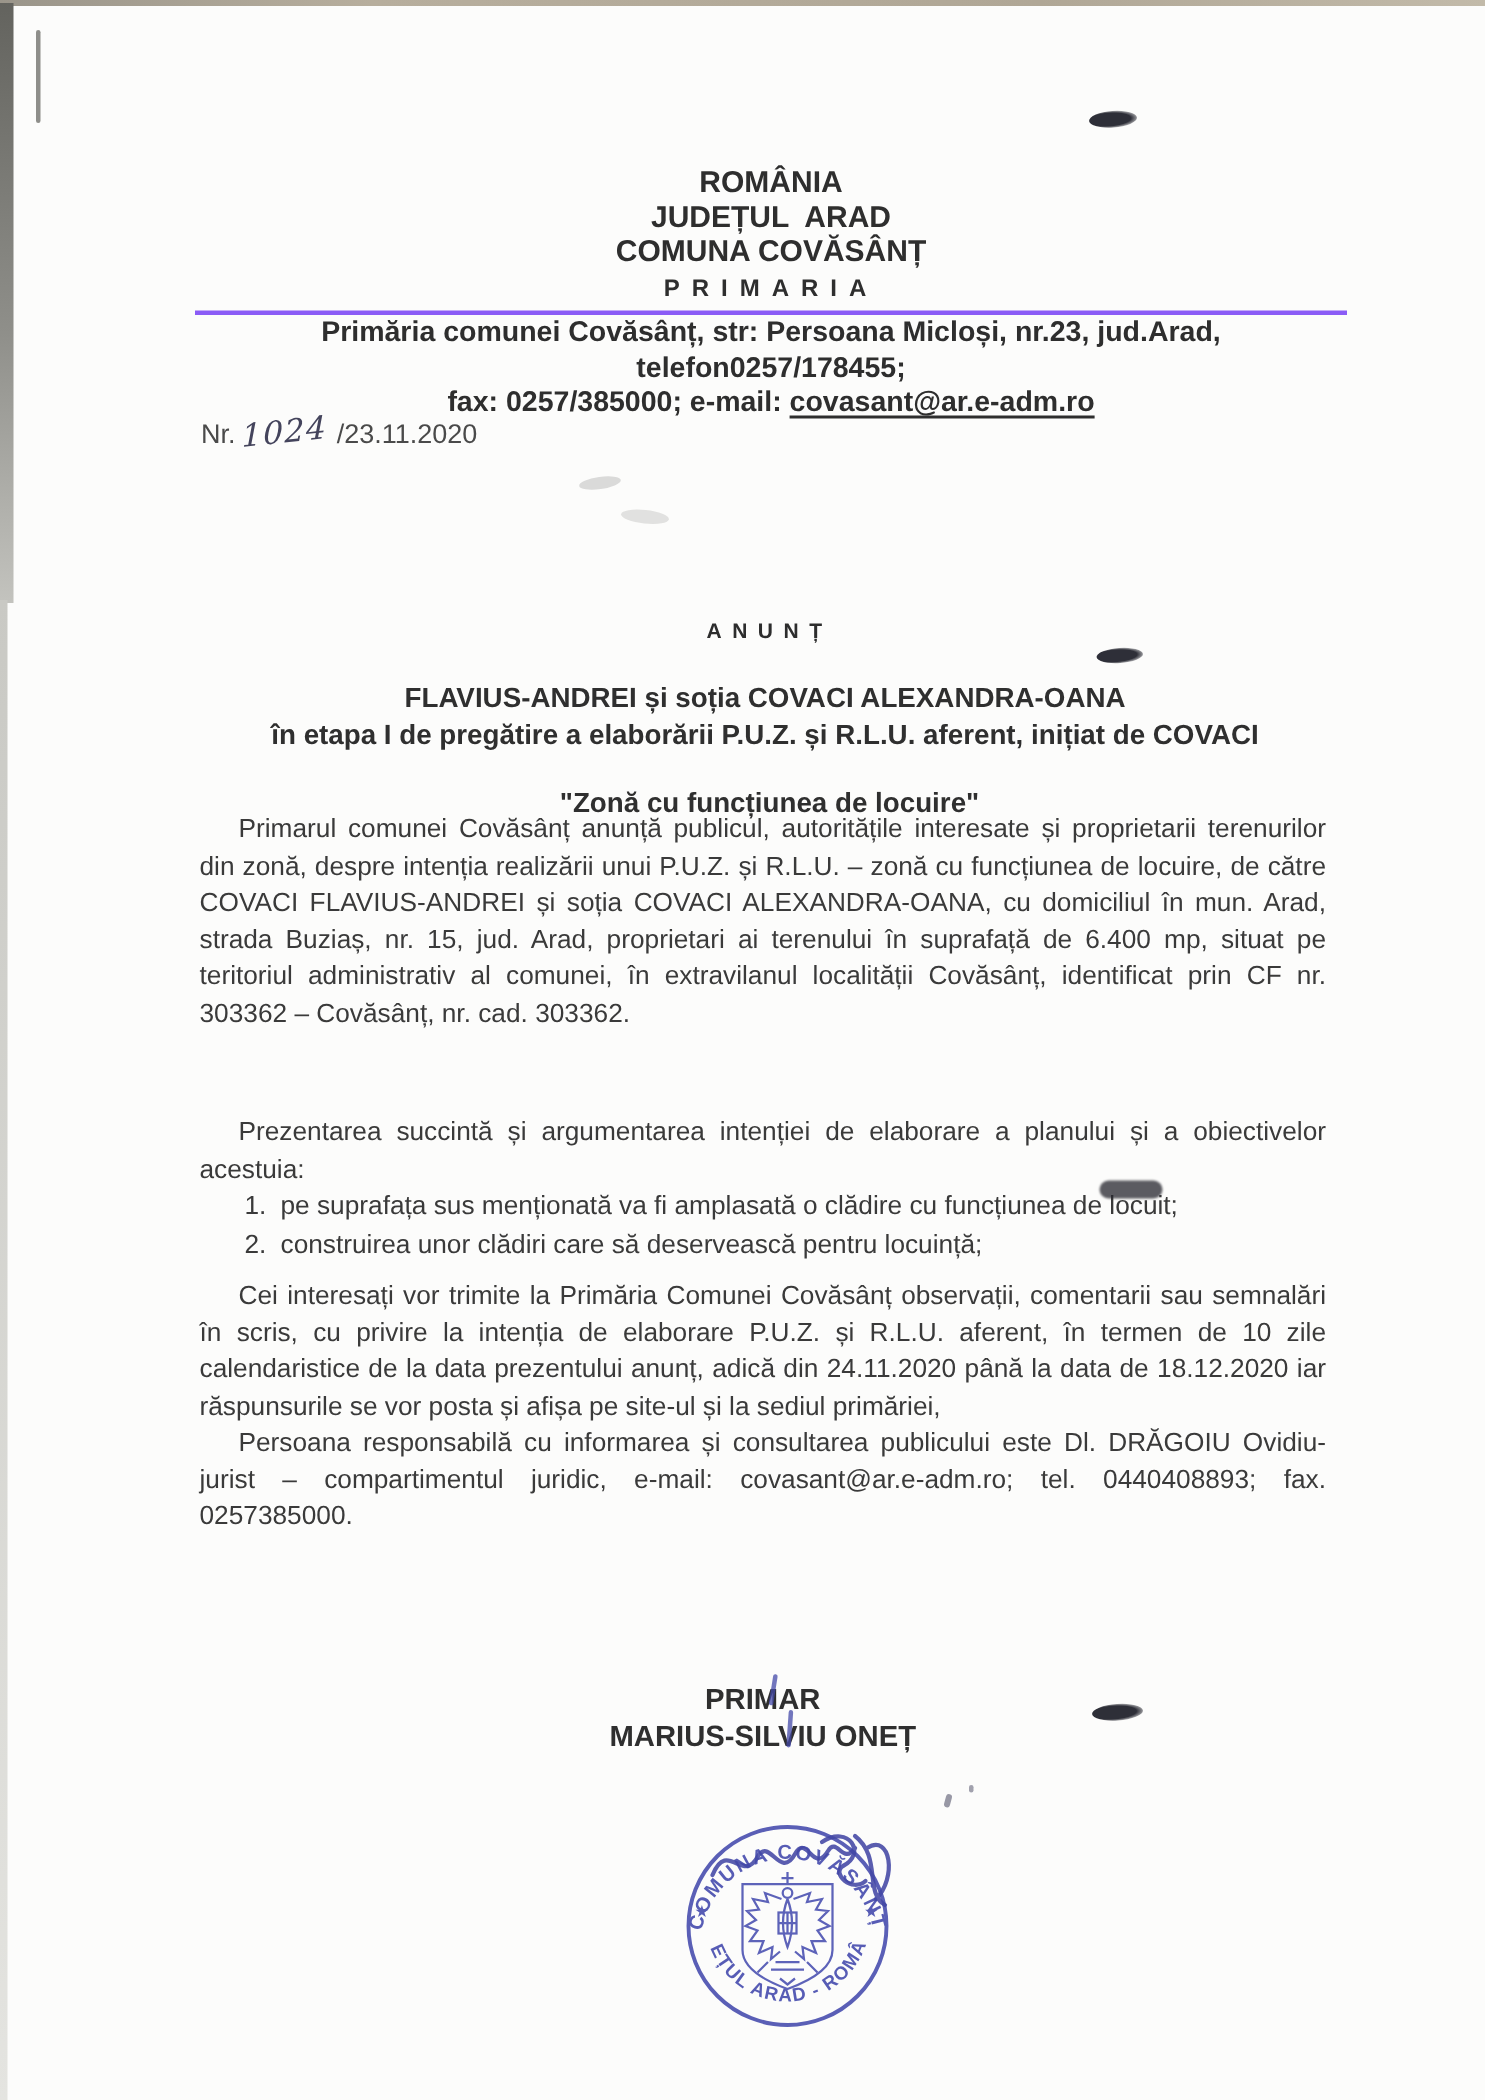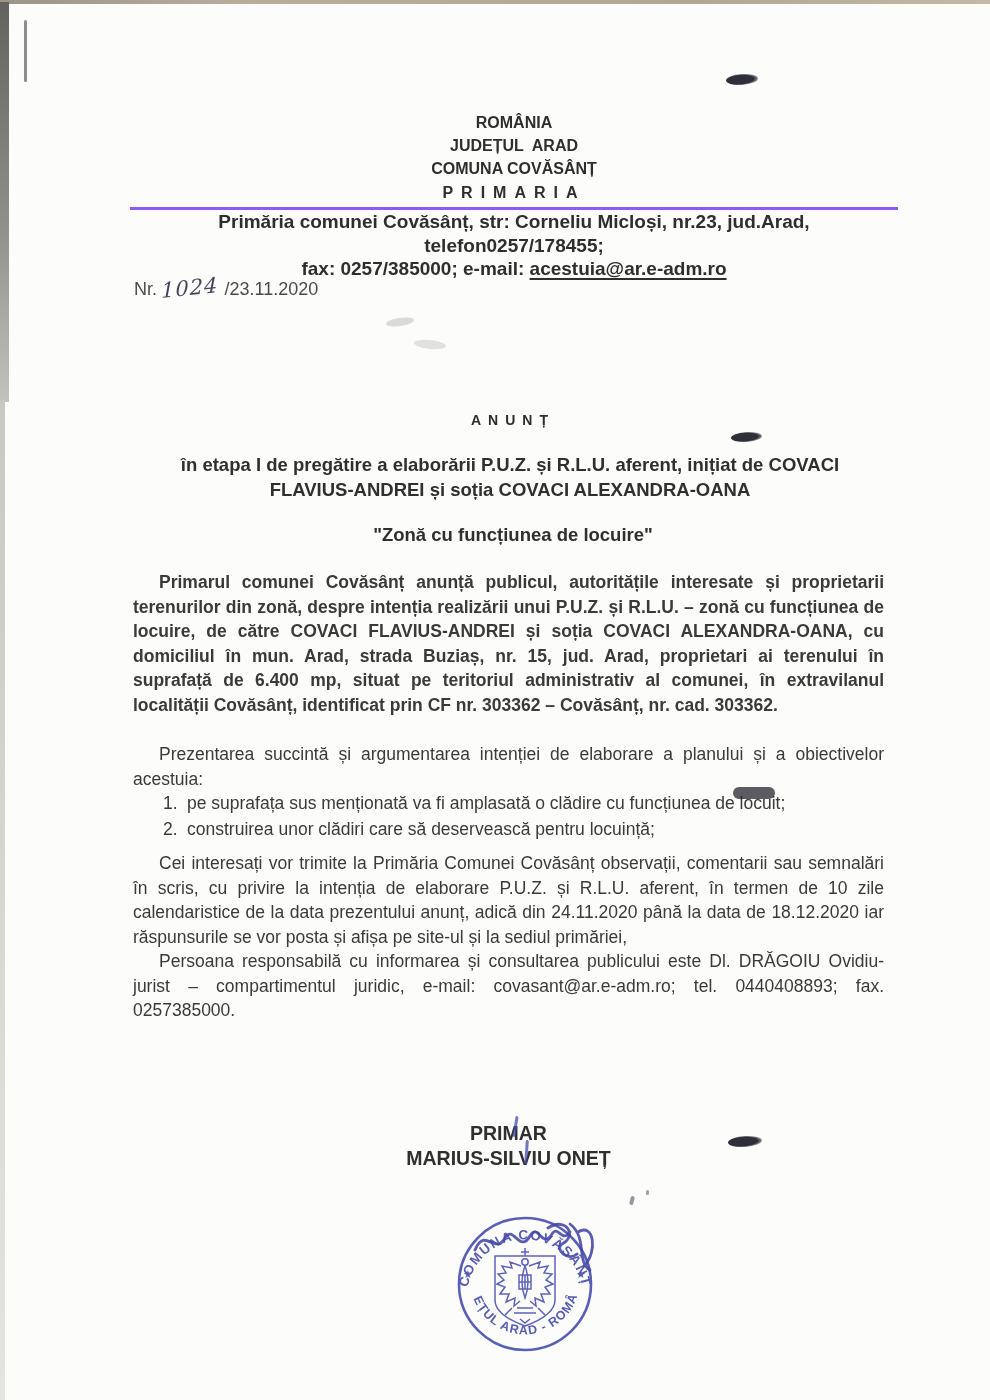--- a/index.html
+++ b/index.html
@@ -24,39 +24,39 @@
   .blob2{left:731px;top:432px;width:31px;height:10px;}
   .blob3{left:728px;top:1136px;width:34px;height:11px;}
   .faint-smudge{position:absolute;border-radius:50%;}
   .sm1{left:386px;top:318px;width:28px;height:8px;background:rgba(130,130,128,.28);transform:rotate(-8deg);}
   .sm2{left:414px;top:340px;width:32px;height:9px;background:rgba(130,130,128,.22);transform:rotate(6deg);}
   .sm3{left:630px;top:1196px;width:4px;height:9px;background:rgba(70,70,95,.55);transform:rotate(15deg);border-radius:2px;}
   .sm4{left:646px;top:1190px;width:3px;height:5px;background:rgba(70,70,95,.5);border-radius:2px;}
   
   .header-block{position:absolute;left:130px;top:111px;width:768px;text-align:center;
     font-weight:bold;color:#2e2e2e;}
-  .h-line{font-size:16px;line-height:23px;white-space:pre;}
+  .h-line{font-size:20px;line-height:23px;white-space:pre;}
   .h-office{font-size:16px;line-height:26px;letter-spacing:.5em;
     border-bottom:3px solid #8b5cf6;padding-bottom:1px;}
   .h-sub{font-size:19px;line-height:23.5px;}
   .h-email{text-decoration:underline;text-underline-offset:3px;text-decoration-thickness:2px;}
   .reg-line{position:absolute;left:134px;top:276px;font-size:18px;color:#4a4a4a;}
   .reg-number{font-family:"DejaVu Serif",serif;font-style:italic;font-size:21px;color:#44445c;
     display:inline-block;transform:rotate(-6deg) skewX(-6deg);margin:0 6px 0 4px;letter-spacing:1px;}
   
   .title-block{position:absolute;left:133px;top:412px;width:760px;text-align:center;
     font-size:14px;font-weight:bold;letter-spacing:.5em;color:#2d2d2d;}
   .subtitle-block{position:absolute;left:115px;top:452px;width:790px;text-align:center;
     font-size:18.5px;line-height:25px;font-weight:bold;color:#2f2f2f;}
   .zone-title{position:absolute;left:133px;top:524px;width:760px;text-align:center;
     font-size:18.5px;font-weight:bold;color:#2f2f2f;}
   
   .body-para{position:absolute;left:133px;width:751px;margin:0;
     font-size:17.5px;line-height:24.6px;color:#3a3a3a;text-align:justify;text-indent:26px;}
-  .p1{top:570px;font-weight:bold;} .p2{top:742px;} .p34a{top:851px;}
+  .p1{top:540px;} .p2{top:742px;} .p34a{top:851px;}
   .p34b{top:949px;}
   .body-list{position:absolute;left:133px;top:791px;width:751px;margin:0;padding:0;
     list-style:none;font-size:17.5px;line-height:25.5px;color:#3a3a3a;}
   .body-list li{display:flex;}
   .li-num{width:24px;margin-left:30px;flex:none;}
   .list-smudge{position:absolute;left:733px;top:787px;width:42px;height:12px;
     background:rgba(38,38,46,.75);border-radius:6px;filter:blur(.6px);}
   
   .sig-block{position:absolute;left:133px;top:1121px;width:751px;text-align:center;
     font-size:19.5px;line-height:25px;font-weight:bold;color:#2f2f2f;}
@@ -82,34 +82,34 @@
   <div class="faint-smudge sm1"></div>
   <div class="faint-smudge sm2"></div>
   <div class="faint-smudge sm3"></div>
   <div class="faint-smudge sm4"></div>
 
   <div class="header-block">
     <div class="h-line">ROMÂNIA</div>
     <div class="h-line">JUDEȚUL  ARAD</div>
     <div class="h-line">COMUNA COVĂSÂNȚ</div>
     <div class="h-office">PRIMARIA</div>
-    <div class="h-sub">Primăria comunei Covăsânț, str: Corneliu Micloși, nr.23, jud.Arad,</div>
+    <div class="h-sub">Primăria comunei Covăsânț, str: Persoana Micloși, nr.23, jud.Arad,</div>
     <div class="h-sub">telefon0257/178455;</div>
-    <div class="h-sub"><span>fax: 0257/385000; e-mail: </span><span class="h-email">acestuia@ar.e-adm.ro</span></div>
+    <div class="h-sub"><span>fax: 0257/385000; e-mail: </span><span class="h-email">covasant@ar.e-adm.ro</span></div>
   </div>
 
   <div class="reg-line">
     <span>Nr.</span><span class="reg-number">1024</span><span>/23.11.2020</span>
   </div>
 
   <div class="title-block">ANUNȚ</div>
 
   <div class="subtitle-block">
+    <div>FLAVIUS-ANDREI și soția COVACI ALEXANDRA-OANA</div>
     <div>în etapa I de pregătire a elaborării P.U.Z. și R.L.U. aferent, inițiat de COVACI</div>
-    <div>FLAVIUS-ANDREI și soția COVACI ALEXANDRA-OANA</div>
   </div>
 
   <div class="zone-title">"Zonă cu funcțiunea de locuire"</div>
 
   <p class="body-para p1">Primarul comunei Covăsânț anunță publicul, autoritățile interesate și proprietarii terenurilor din zonă, despre intenția realizării unui P.U.Z. și R.L.U. – zonă cu funcțiunea de locuire, de către COVACI FLAVIUS-ANDREI și soția COVACI ALEXANDRA-OANA, cu domiciliul în mun. Arad, strada Buziaș, nr. 15, jud. Arad, proprietari ai  terenului în suprafață de 6.400 mp, situat pe teritoriul administrativ al comunei, în extravilanul localității Covăsânț, identificat prin CF nr. 303362 – Covăsânț, nr. cad. 303362.</p>
   <p class="body-para p2">Prezentarea succintă și argumentarea intenției de elaborare a planului și a obiectivelor acestuia:</p>
 
   <ol class="body-list">
     <li>
       <span class="li-num">1.</span>

